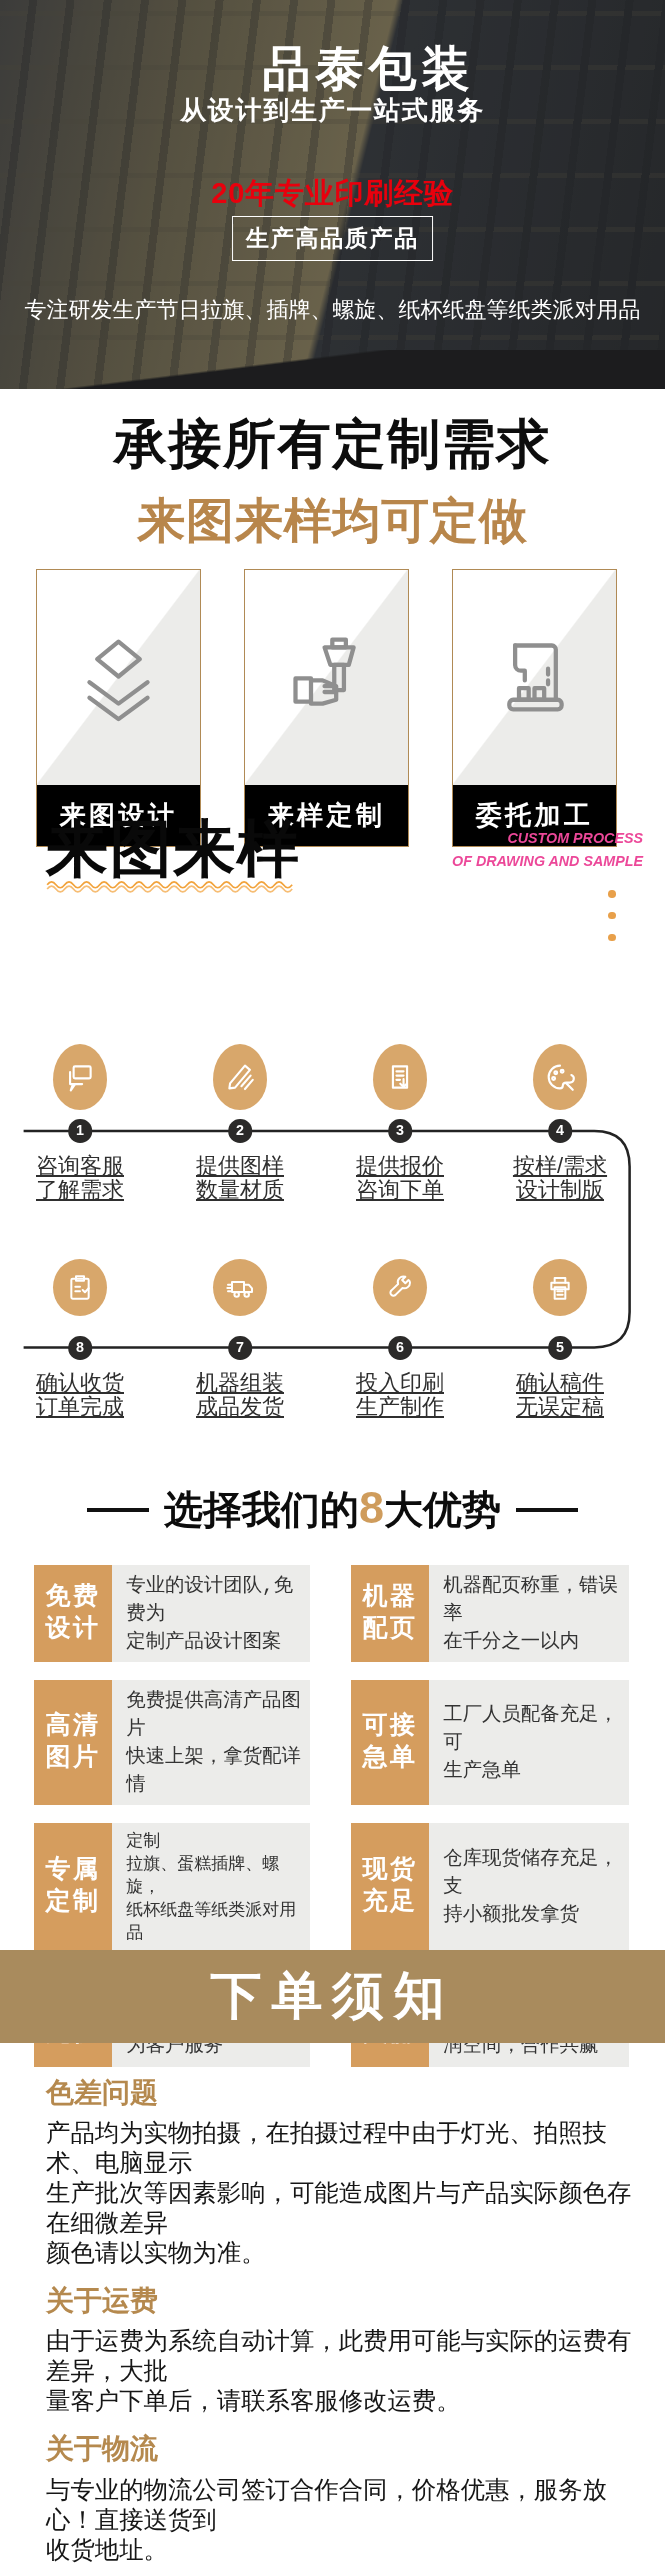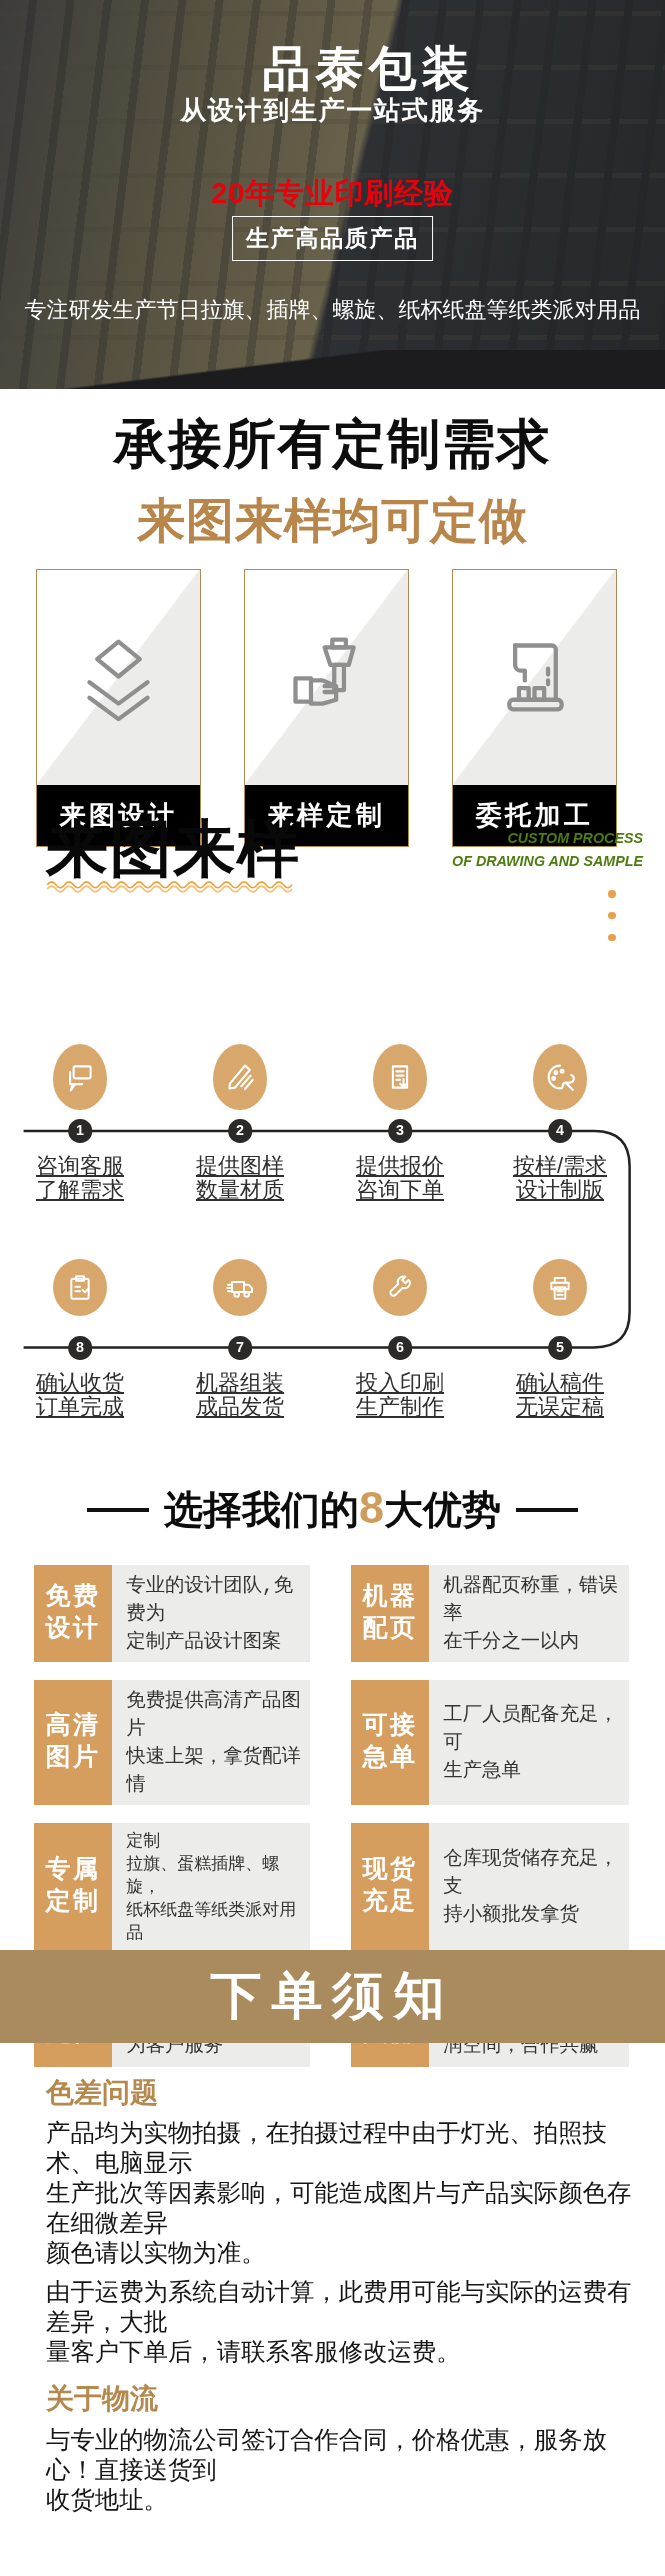--- a/index.html
+++ b/index.html
@@ -36,21 +36,21 @@
   .card{width:165px;height:278px;border:1.7px solid #b08a55;box-sizing:border-box;display:flex;flex-direction:column;}
   .card-icon-area{flex:1;display:flex;align-items:center;justify-content:center;
     background:linear-gradient(to bottom right,#ffffff 49.5%,#ececea 50%);color:#8f8f8f;}
   .card-label{height:61px;background:#000000;color:#fff;font-size:26px;font-weight:bold;
     letter-spacing:3.4px;display:flex;align-items:center;justify-content:center;}
 
   
   .proc-title1{position:absolute;left:46px;top:807px;font-size:62px;font-weight:900;color:#090909;letter-spacing:1.7px;}
   .proc-wave{position:absolute;left:46px;top:879px;}
   .proc-title2{position:absolute;left:46px;top:890px;font-size:62px;font-weight:900;color:#090909;letter-spacing:1.7px;}
-  .proc-en{position:absolute;right:22px;top:827px;text-align:right;color:#4d7c0f;
+  .proc-en{position:absolute;right:22px;top:827px;text-align:right;color:#ec4899;
     font-size:14.3px;font-weight:800;font-style:italic;line-height:23px;letter-spacing:0px;}
   .proc-dots{position:absolute;left:608px;top:890px;display:flex;flex-direction:column;gap:14.3px;}
   .proc-dots i{width:7.6px;height:7.6px;border-radius:50%;background:#e8a04a;}
 
   
   .flow{position:absolute;left:0;top:1036px;width:665px;height:404px;}
   .flow svg.connector{position:absolute;left:0;top:0;}
   .step{position:absolute;width:160px;text-align:center;}
   .step .bubble{margin:0 auto;background:#d8a76b;display:flex;align-items:center;justify-content:center;color:#fff;}
   .row1 .bubble{width:54px;height:66px;border-radius:50% 50% 50% 50%/54% 54% 46% 46%;}
@@ -337,20 +337,21 @@
     </div>
   </div>
 
   <div class="notice-banner">下单须知</div>
 
   <div class="notices">
     <div class="notice-h">色差问题</div>
     <div class="notice-p pre">产品均为实物拍摄，在拍摄过程中由于灯光、拍照技术、电脑显示
 生产批次等因素影响，可能造成图片与产品实际颜色存在细微差异
 颜色请以实物为准。</div>
+    <div class="notice-h">关于运费</div>
     <div class="notice-p pre">由于运费为系统自动计算，此费用可能与实际的运费有差异，大批
 量客户下单后，请联系客服修改运费。</div>
     <div class="notice-h">关于物流</div>
     <div class="notice-p pre">与专业的物流公司签订合作合同，价格优惠，服务放心！直接送货到
 收货地址。</div>
 
   </div>
 
 </div>
 

